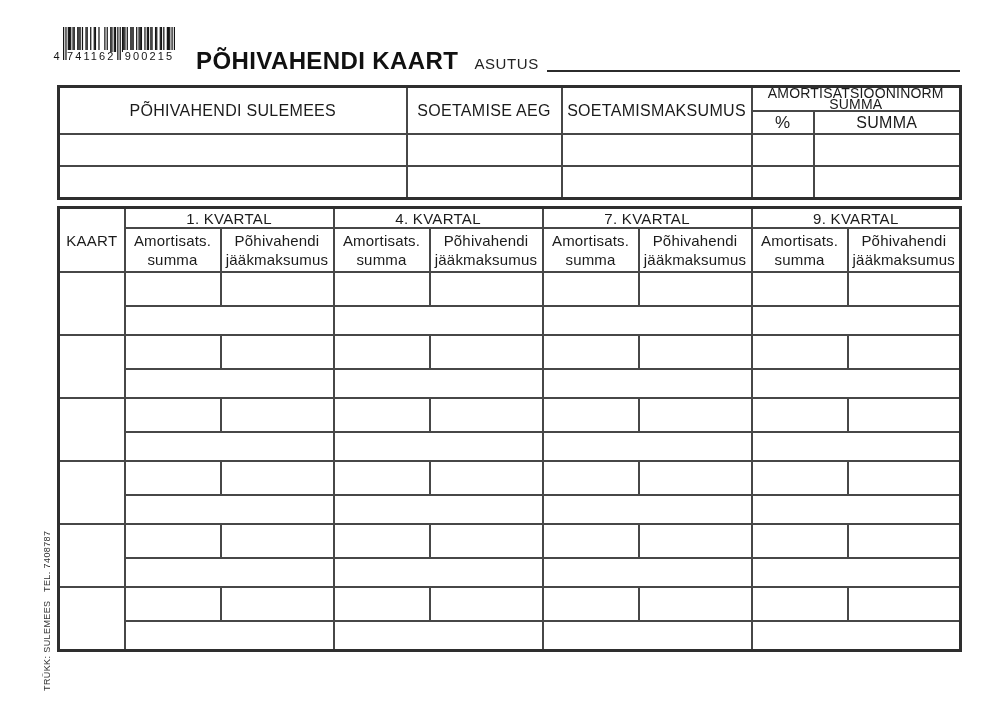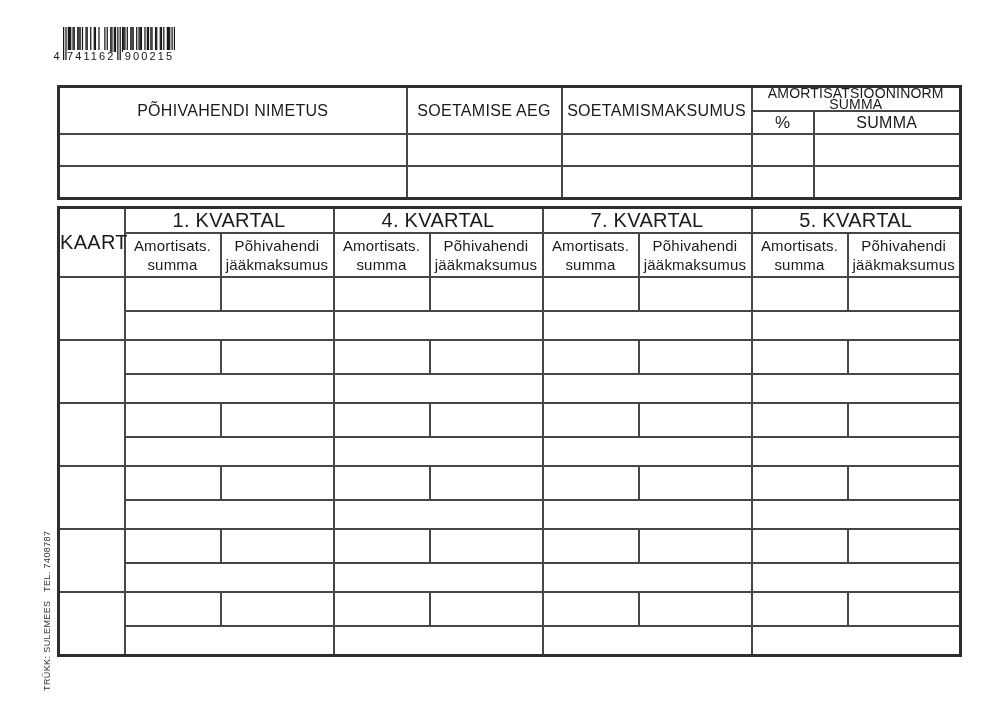--- a/index.html
+++ b/index.html
@@ -32,21 +32,21 @@
   table.info{top:85px;width:902px;}
   .h16{font-size:16px;letter-spacing:0.3px;}
   .amort-h{font-size:14px;line-height:11px;letter-spacing:0.2px;height:19px;}
   .ih-sub th{height:21px;}
   .pct{font-size:17px;}
   .i-row td{height:30px;}
   .i-first td{border-top-width:3px;border-top-color:#2e2e2e;}
 
   
   table.main{top:206px;width:902px;}
-  .mh-q th{height:18px;font-size:20px;letter-spacing:0.3px;}
+  .mh-q th{height:18px;font-size:15px;letter-spacing:0.3px;}
   .mh-sub th{height:42px;font-size:15px;line-height:19px;letter-spacing:0.2px;margin-top:40px;}
   .aasta-h{font-size:15px;letter-spacing:0.4px;}
   .yr-a td{height:32px;border-top-width:3px;border-top-color:#2e2e2e;}
   .yr-b td{height:27px;}
 
   
   .printer{position:absolute;left:42px;top:691px;transform:rotate(-90deg);
            transform-origin:0 0;font-size:9px;letter-spacing:0.4px;color:#333;
            white-space:pre;}
 </style>
@@ -107,32 +107,37 @@
         <rect x="104.93" y="0" width="1.23" height="25"></rect>
         <rect x="106.11" y="0" width="1.23" height="25"></rect>
         <rect x="108.46" y="0" width="1.23" height="33"></rect>
         <rect x="110.82" y="0" width="1.23" height="33"></rect>
       </svg>
     <span class="bc-digit bc-first">4</span>
     <span class="bc-digit bc-left">741162</span>
     <span class="bc-digit bc-right">900215</span>
   </div>
 
+  <div class="title-row">
+    <span class="doc-title">PÕHIVAHENDI KAART</span>
+    <span class="asutus-label">ASUTUS</span>
+    <div class="asutus-line"></div>
+  </div>
 
   <table class="tbl info">
     <colgroup>
       <col style="width:348px">
         <col style="width:155px">
         <col style="width:190px">
       <col style="width:62px">
         <col style="width:147px">
     </colgroup>
     <tbody>
         <tr class="ih-top">
-      <th rowspan="2" class="h16">PÕHIVAHENDI NIMETUS</th>
+      <th rowspan="2" class="h16">PÕHIVAHENDI SULEMEES</th>
       <th rowspan="2" class="h16">SOETAMISE AEG</th>
       <th rowspan="2" class="h16">SOETAMISMAKSUMUS</th>
       <th colspan="2" class="amort-h">
         <span>AMORTISATSIOONINORM</span><br>
         <span>SUMMA</span>
       </th>
     </tr>
     <tr class="ih-sub">
       <th class="pct">%</th>
       <th class="h16">SUMMA</th>
@@ -165,21 +170,21 @@
         <col style="width:113px">
       <col style="width:96px">
         <col style="width:113px">
     </colgroup>
     <thead>
       <tr class="mh-q">
         <th rowspan="2" class="aasta-h">KAART</th>
         <th colspan="2">1. KVARTAL</th>
         <th colspan="2">4. KVARTAL</th>
         <th colspan="2">7. KVARTAL</th>
-        <th colspan="2">5. KVARTAL</th>
+        <th colspan="2">9. KVARTAL</th>
       </tr>
       <tr class="mh-sub">
         <th>
           <span>Amortisats.</span><br>
           <span>summa</span></th>
         <th>
           <span>Põhivahendi</span><br>
           <span>jääkmaksumus</span></th>
         <th>
           <span>Amortisats.</span><br>

